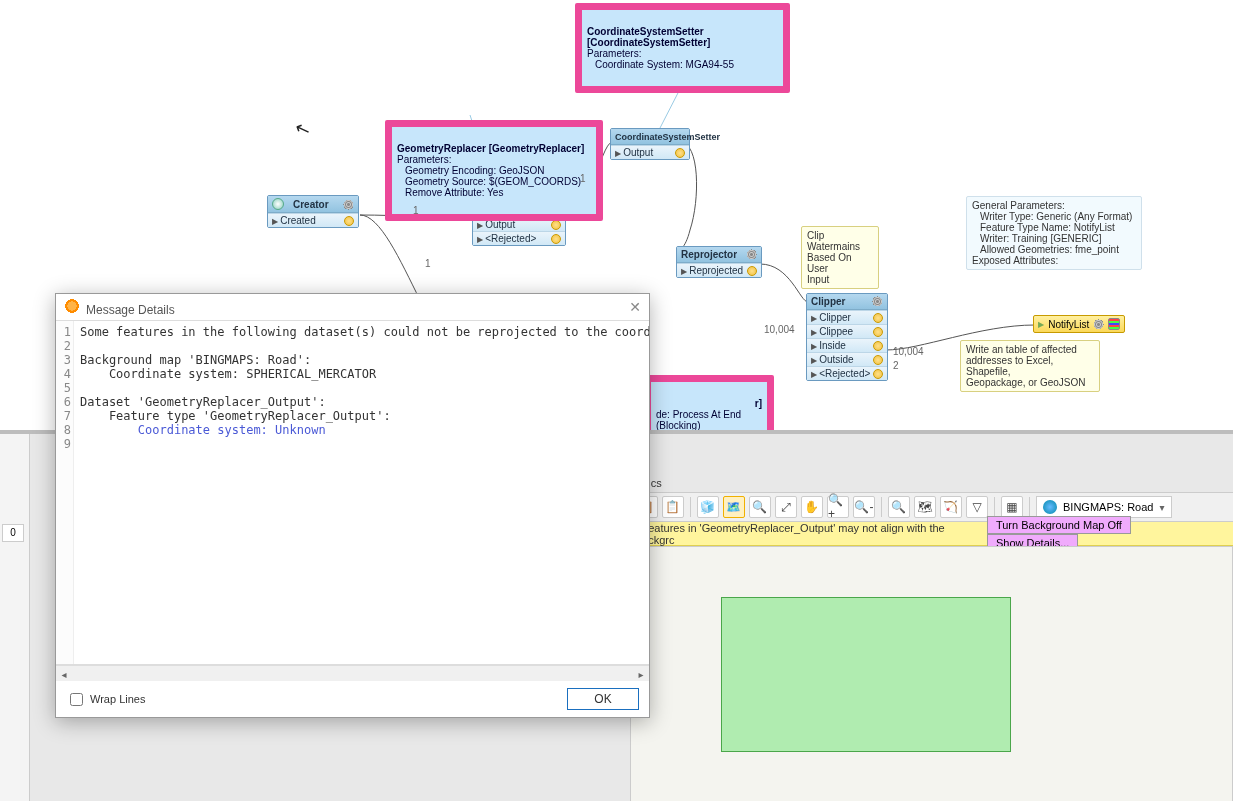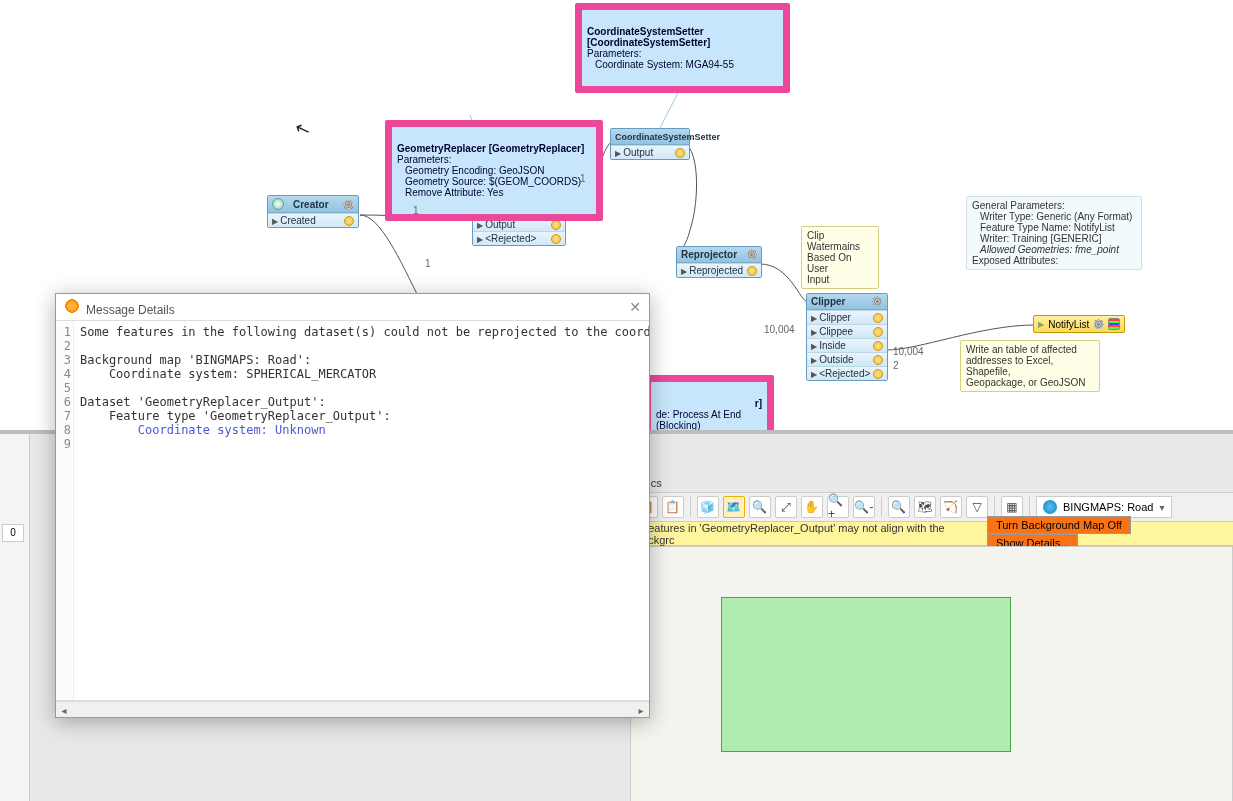--- a/index.html
+++ b/index.html
@@ -188,21 +188,21 @@
     height:24px;
     background:#fff59d;
     border-bottom:1px solid #e0d050;
     display:flex; align-items:center; justify-content:space-between;
     padding:0 6px;
     font-size:11px;
     color:#333;
   }
   .warning-bar .btn {
     border:1px solid #999;
-    background:#f97316;
+    background:#f0abfc;
     padding:2px 8px;
     margin-left:4px;
     font-size:11px;
   }
 
   .map-area {
     position:relative;
     height: 260px;
     background:#f4f4ef;
     border:1px solid #ccc;
@@ -443,21 +443,21 @@
     <div>Clip Watermains</div>
     <div>Based On User</div>
     <div>Input</div>
   </div>
 
   <div class="annotation-plain" style="left:966px; top:196px; width:176px;">
     <div>General Parameters:</div>
     <div style="padding-left:8px;">Writer Type: Generic (Any Format)</div>
     <div style="padding-left:8px;">Feature Type Name: NotifyList</div>
     <div style="padding-left:8px;">Writer: Training [GENERIC]</div>
-    <div style="padding-left:8px;font-style:italic;">Allowed Geometries: fme_point</div>
+    <div style="padding-left:8px;">Allowed Geometries: fme_point</div>
     <div>Exposed Attributes:</div>
   </div>
 
   <div class="annotation-yellow" style="left:960px; top:340px; width:140px;">
     <div>Write an table of affected</div>
     <div>addresses to Excel, Shapefile,</div>
     <div>Geopackage, or GeoJSON</div>
   </div>
 
   <div class="edge-label" style="left:413px; top:205px;">1</div>
@@ -535,13 +535,20 @@
 <span></span>
 <span>Dataset 'GeometryReplacer_Output':</span>
 <span>    Feature type 'GeometryReplacer_Output':</span>
 <span>        </span><span class="unk">Coordinate system: Unknown</span>
 </div>
   </div>
   <div class="dlg-scroll">
     <div class="left">◂</div>
     <div class="right">▸</div>
   </div>
+  <div class="dlg-footer">
+    <label>
+      <input type="checkbox" style="">
+      <span>Wrap Lines</span>
+    </label>
+    <button class="ok">OK</button>
+  </div>
 </div>
 
 </body></html>

